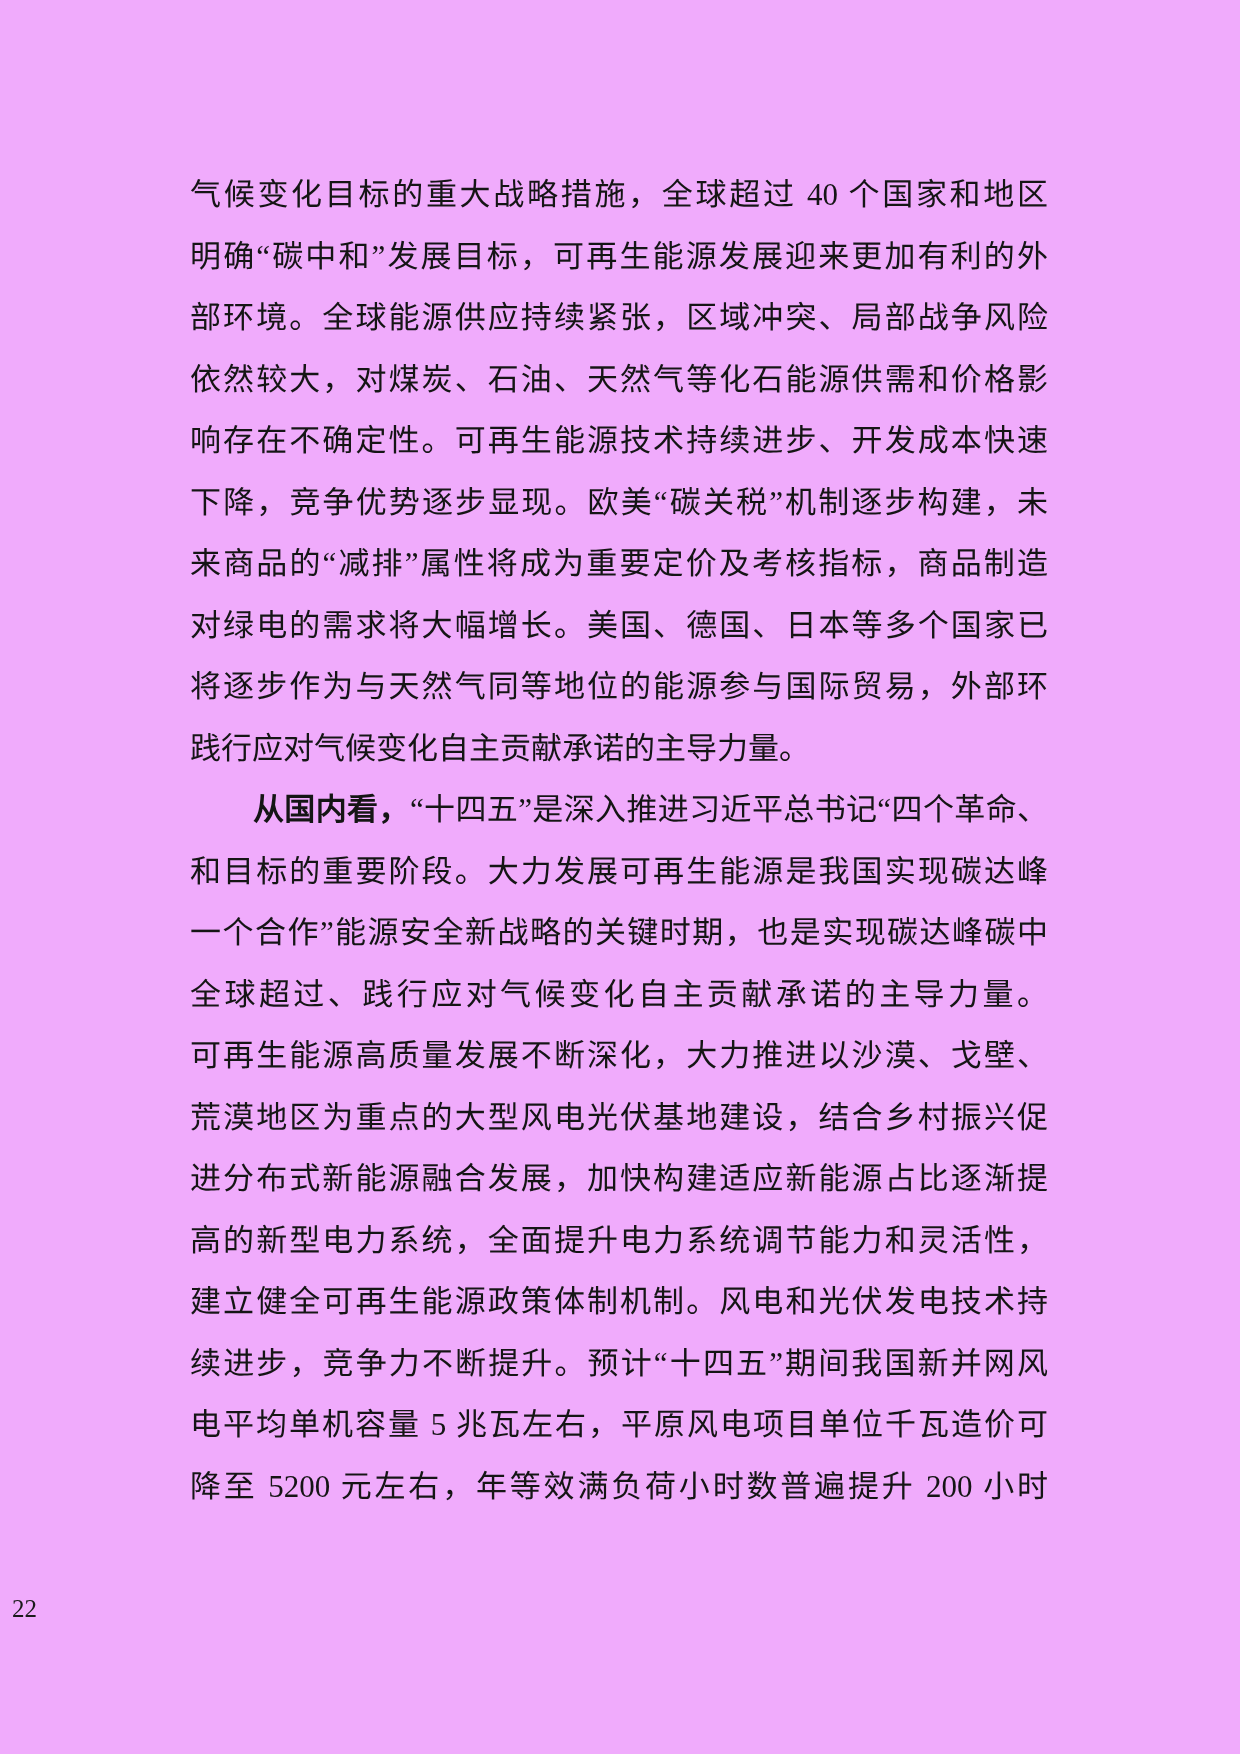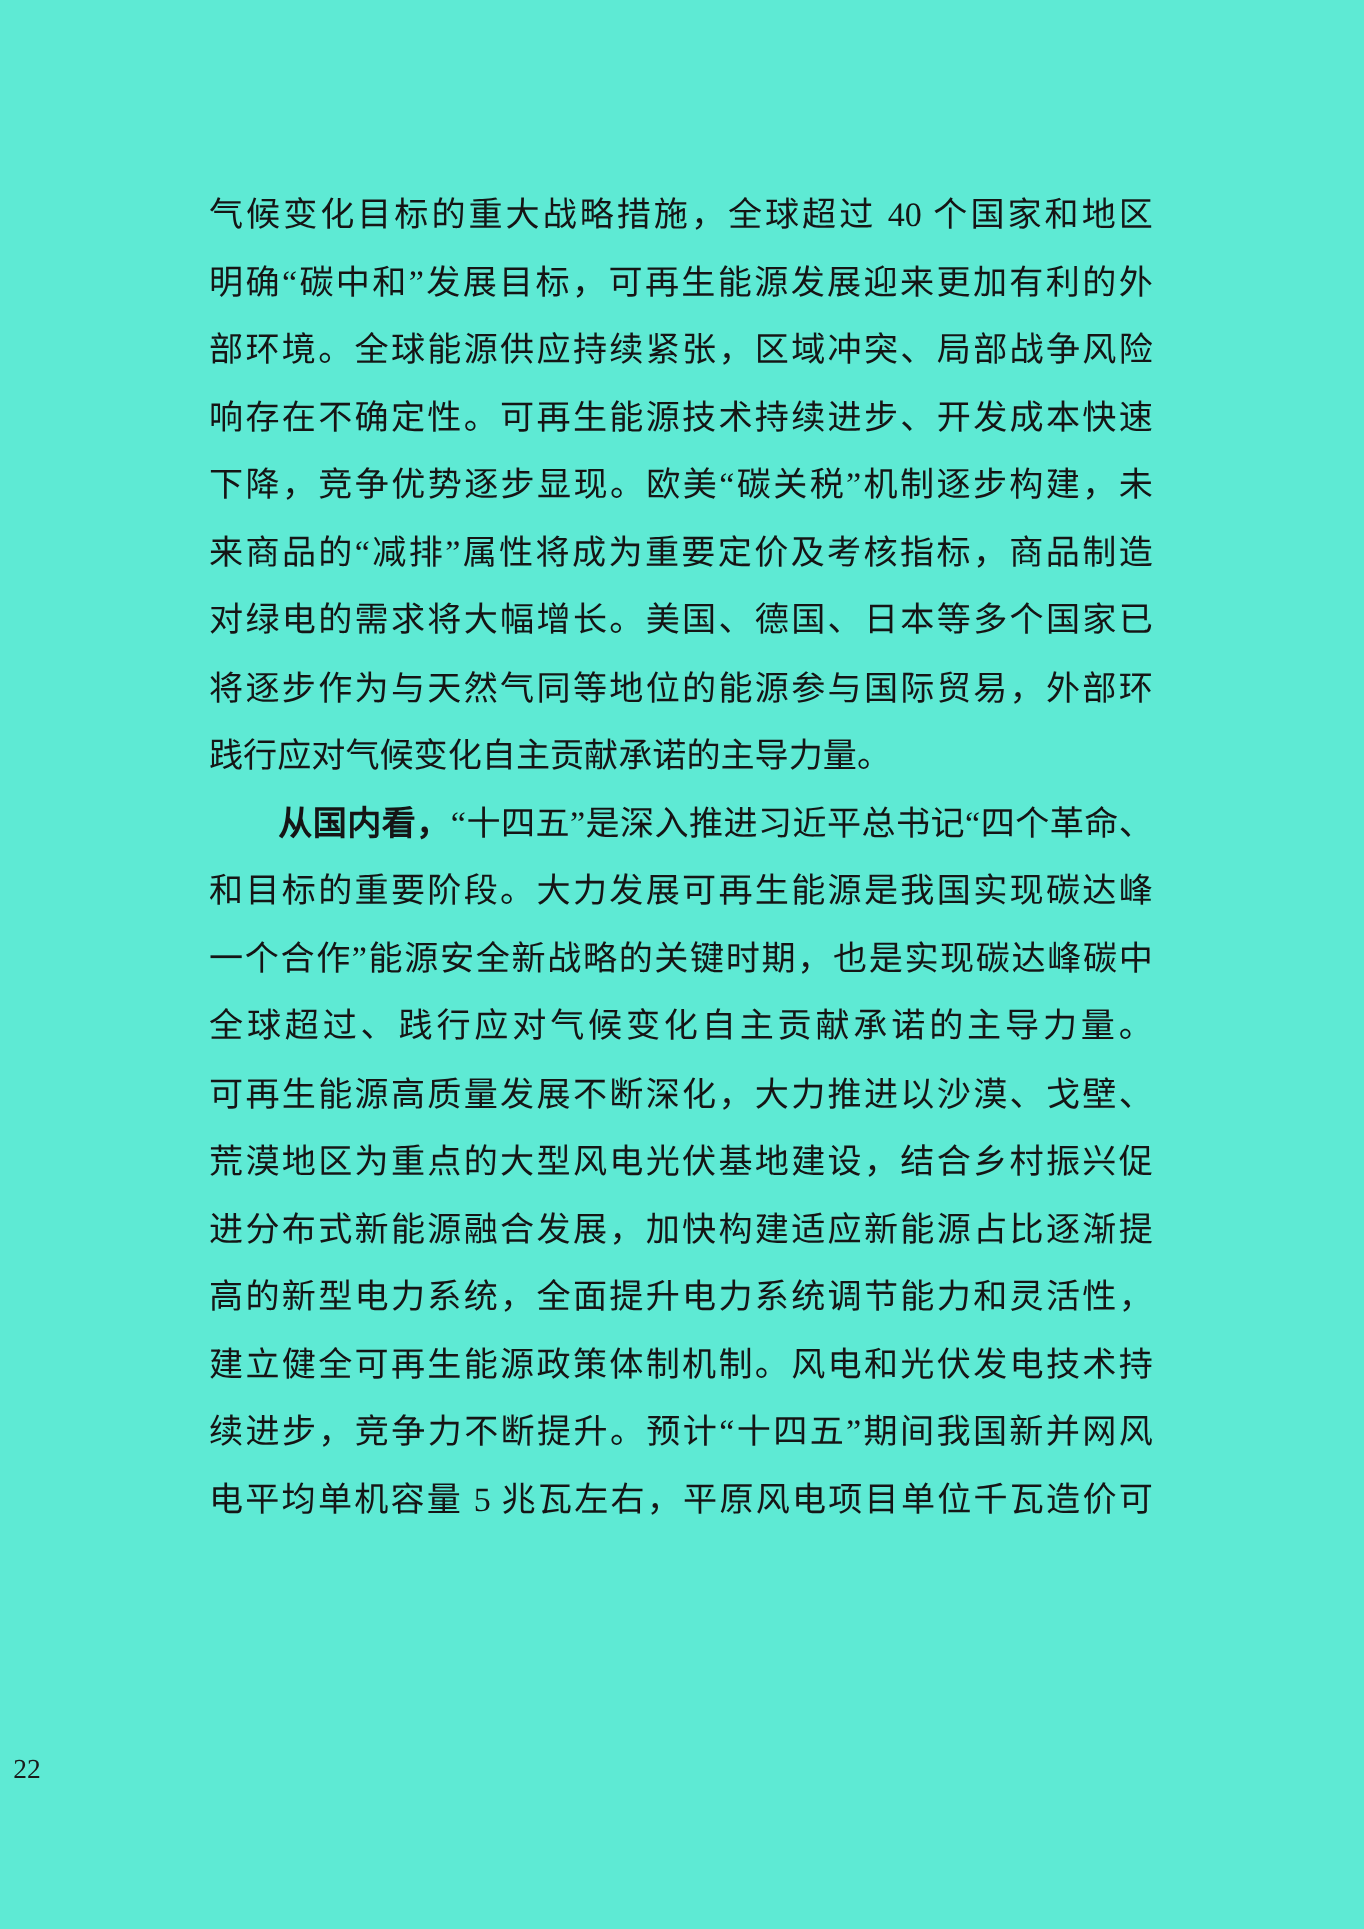--- a/index.html
+++ b/index.html
@@ -11,21 +11,21 @@
     height: 1754px;
     position: relative;
     background: #fdfdfd;
     overflow: hidden;
     font-family: "Liberation Serif", "DejaVu Serif", serif;
     color: #151515;
   }
   .page {
     position: absolute;
     inset: 0;
-    background: #5eead4;
+    background: #f0abfc;
   }
   .textblock {
     position: absolute;
     left: 190px;
     top: 164px;
     width: 858px;
   }
   .line {
     font-size: 31px;
     height: 61.5px;
@@ -57,20 +57,21 @@
 </head>
 <body>
 
 <div class="page">
 
   <div class="textblock">
 
     <div class="line">气候变化目标的重大战略措施，全球超过 40 个国家和地区</div>
     <div class="line">明确“碳中和”发展目标，可再生能源发展迎来更加有利的外</div>
     <div class="line">部环境。全球能源供应持续紧张，区域冲突、局部战争风险</div>
+    <div class="line">依然较大，对煤炭、石油、天然气等化石能源供需和价格影</div>
     <div class="line">响存在不确定性。可再生能源技术持续进步、开发成本快速</div>
     <div class="line">下降，竞争优势逐步显现。欧美“碳关税”机制逐步构建，未</div>
     <div class="line">来商品的“减排”属性将成为重要定价及考核指标，商品制造</div>
     <div class="line">对绿电的需求将大幅增长。美国、德国、日本等多个国家已</div>
     <div class="line">将逐步作为与天然气同等地位的能源参与国际贸易，外部环</div>
     <div class="line para-end">践行应对气候变化自主贡献承诺的主导力量。</div>
 
     <div class="line indent">
       <span class="lead-bold">从国内看，</span><span>“十四五”是深入推进习近平总书记“四个革命、</span>
     </div>
@@ -78,18 +79,19 @@
     <div class="line">和目标的重要阶段。大力发展可再生能源是我国实现碳达峰</div>
     <div class="line">一个合作”能源安全新战略的关键时期，也是实现碳达峰碳中</div>
     <div class="line">全球超过、践行应对气候变化自主贡献承诺的主导力量。</div>
     <div class="line">可再生能源高质量发展不断深化，大力推进以沙漠、戈壁、</div>
     <div class="line">荒漠地区为重点的大型风电光伏基地建设，结合乡村振兴促</div>
     <div class="line">进分布式新能源融合发展，加快构建适应新能源占比逐渐提</div>
     <div class="line">高的新型电力系统，全面提升电力系统调节能力和灵活性，</div>
     <div class="line">建立健全可再生能源政策体制机制。风电和光伏发电技术持</div>
     <div class="line">续进步，竞争力不断提升。预计“十四五”期间我国新并网风</div>
     <div class="line">电平均单机容量 5 兆瓦左右，平原风电项目单位千瓦造价可</div>
+    <div class="line">降至 5200 元左右，年等效满负荷小时数普遍提升 200 小时</div>
 
   </div>
 
   <div class="footer-page-number">22</div>
 
 </div>
 
 </body></html>

